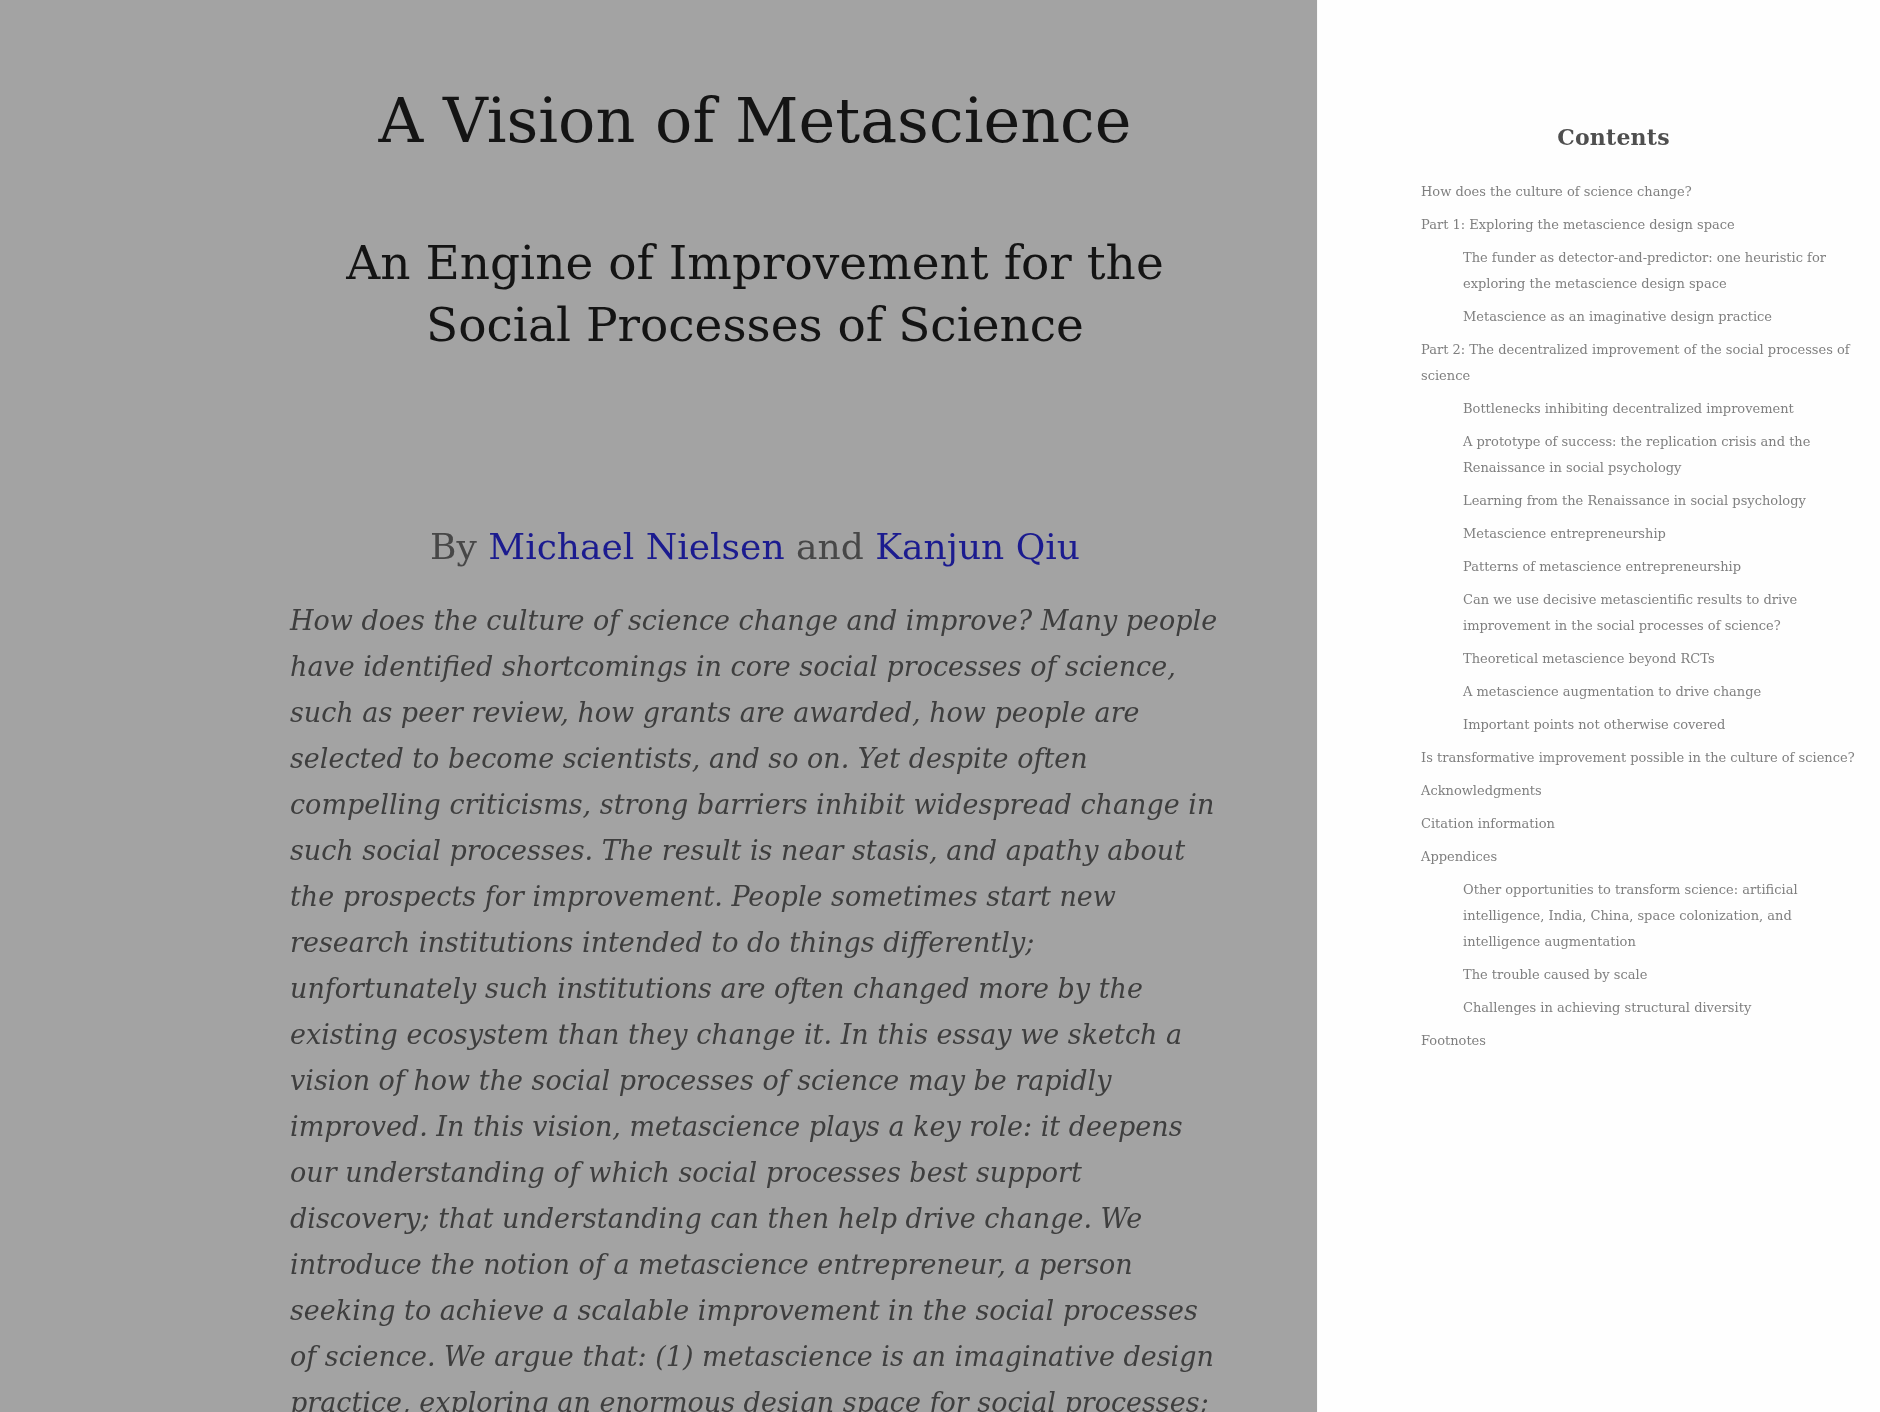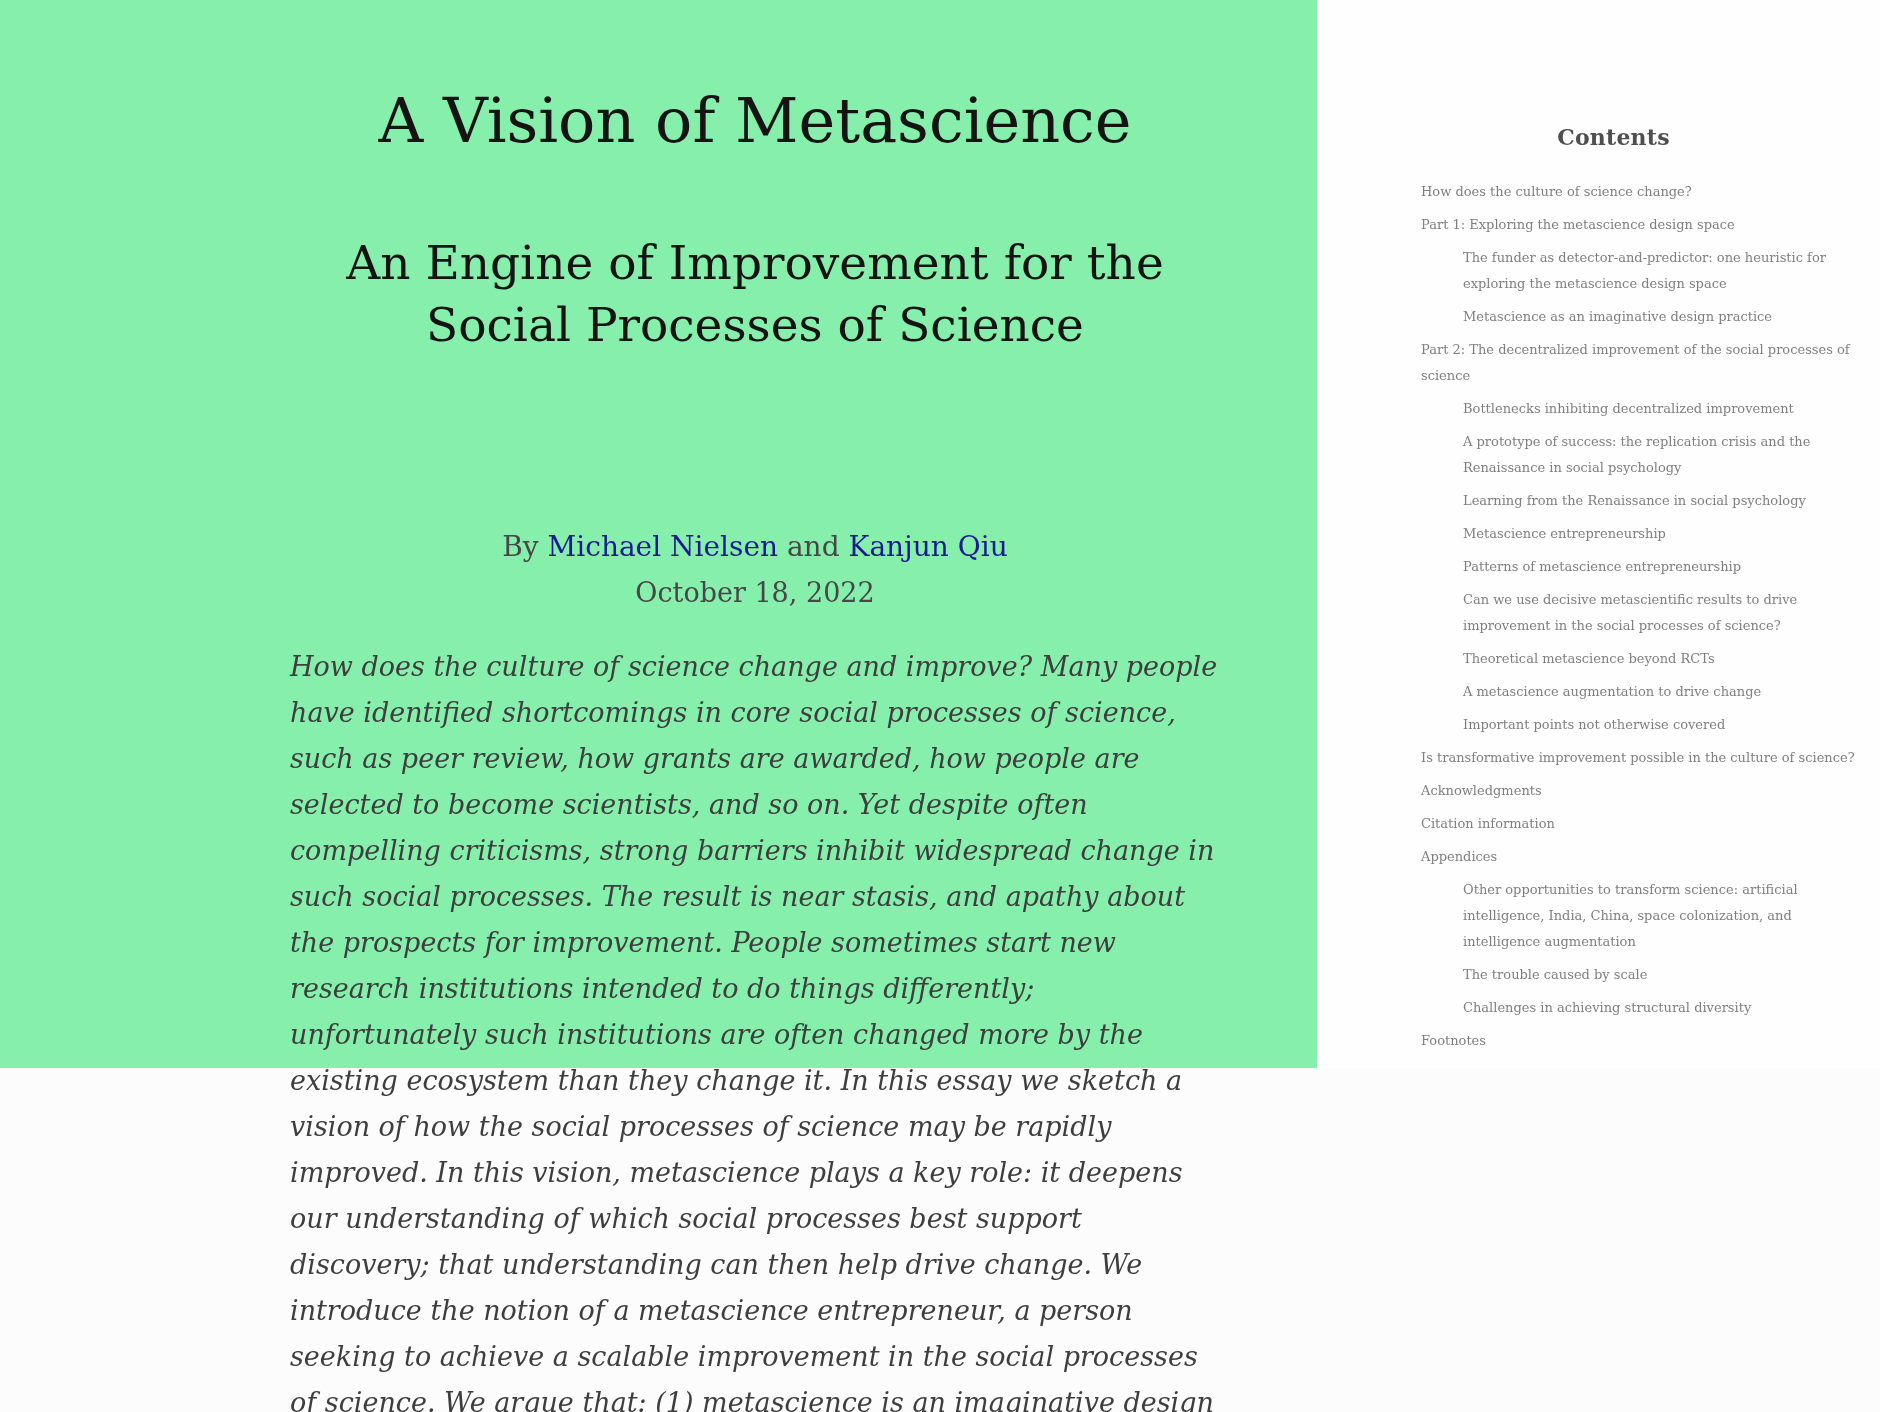--- a/index.html
+++ b/index.html
@@ -7,22 +7,22 @@
     padding: 0;
     width: 1880px;
     height: 1412px;
     overflow: hidden;
     background: #fcfcfc;
     font-family: "DejaVu Serif", "Liberation Serif", serif;
   }
   .page {
     position: relative;
     width: 1880px;
-    height: 1068px;
-    background: #86efac;
+    height: 1412px;
+    background: #a3a3a3;
   }
 
   
   .home-btn {
     position: absolute;
     top: 6px;
     right: 2px;
     width: 48px;
     height: 48px;
     display: block;
@@ -50,21 +50,21 @@
     max-width: 900px;
     font-size: 47px;
     line-height: 62px;
     font-weight: 400;
     text-align: center;
     color: #141414;
   }
   .byline {
     margin: 172px 0 0 0;
     text-align: center;
-    font-size: 28px;
+    font-size: 36px;
     line-height: 38px;
     color: #474747;
   }
   .byline a.author {
     color: var(--link-color, #1b1b8f);
     text-decoration: none;
     cursor: pointer;
   }
   .pub-date {
     margin: 8px 0 0 0;
@@ -128,21 +128,20 @@
 
   <main class="article">
     <h1>A Vision of Metascience</h1>
     <h2>An Engine of Improvement for the Social Processes of Science</h2>
     <p class="byline">
       <span>By</span>
       <a class="author">Michael Nielsen</a>
       <span>and</span>
       <a class="author">Kanjun Qiu</a>
     </p>
-    <p class="pub-date">October 18, 2022</p>
     <p class="abstract">How does the culture of science change and improve? Many people have identified shortcomings in core social processes of science, such as peer review, how grants are awarded, how people are selected to become scientists, and so on. Yet despite often compelling criticisms, strong barriers inhibit widespread change in such social processes. The result is near stasis, and apathy about the prospects for improvement. People sometimes start new research institutions intended to do things differently; unfortunately such institutions are often changed more by the existing ecosystem than they change it. In this essay we sketch a vision of how the social processes of science may be rapidly improved. In this vision, metascience plays a key role: it deepens our understanding of which social processes best support discovery; that understanding can then help drive change. We introduce the notion of a metascience entrepreneur, a person seeking to achieve a scalable improvement in the social processes of science. We argue that: (1) metascience is an imaginative design practice, exploring an enormous design space for social processes; (2) that exploration aims to find new social processes which unlock latent potential</p>
   </main>
 
   <aside class="toc">
     <h3>Contents</h3>
     <nav class="toc-list">
         <div class="toc-item lvl1">How does the culture of science change?</div>
         <div class="toc-item lvl1">Part 1: Exploring the metascience design space</div>
         <div class="toc-item lvl2">The funder as detector-and-predictor: one heuristic for exploring the metascience design space</div>
         <div class="toc-item lvl2">Metascience as an imaginative design practice</div>

